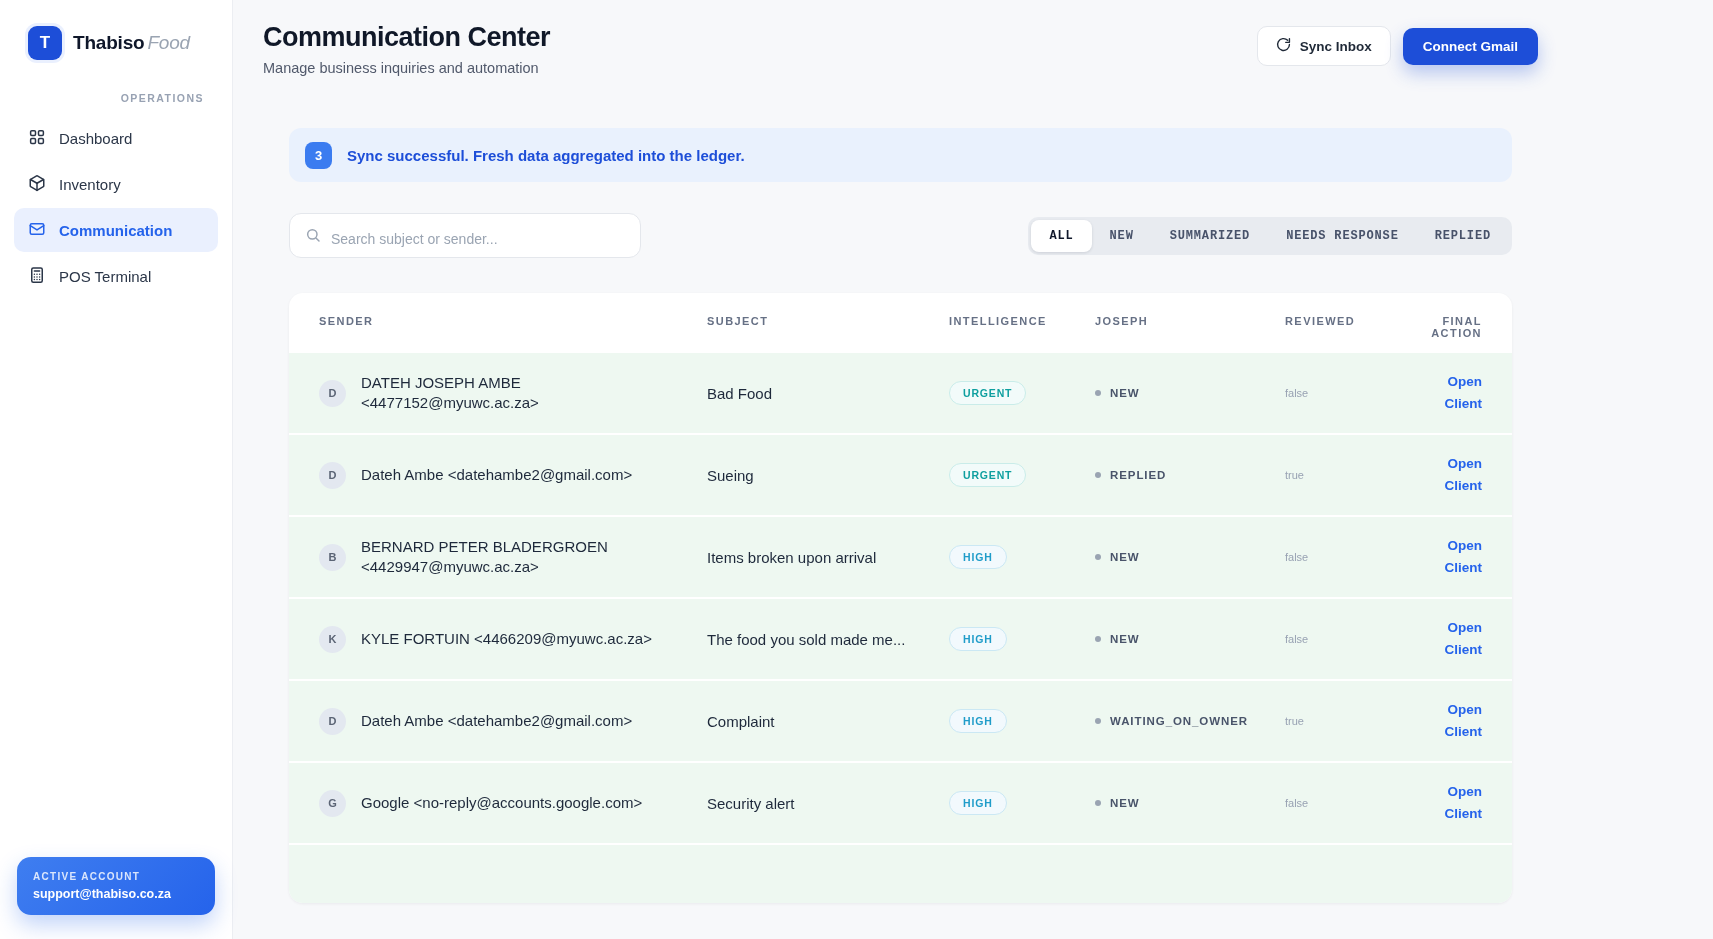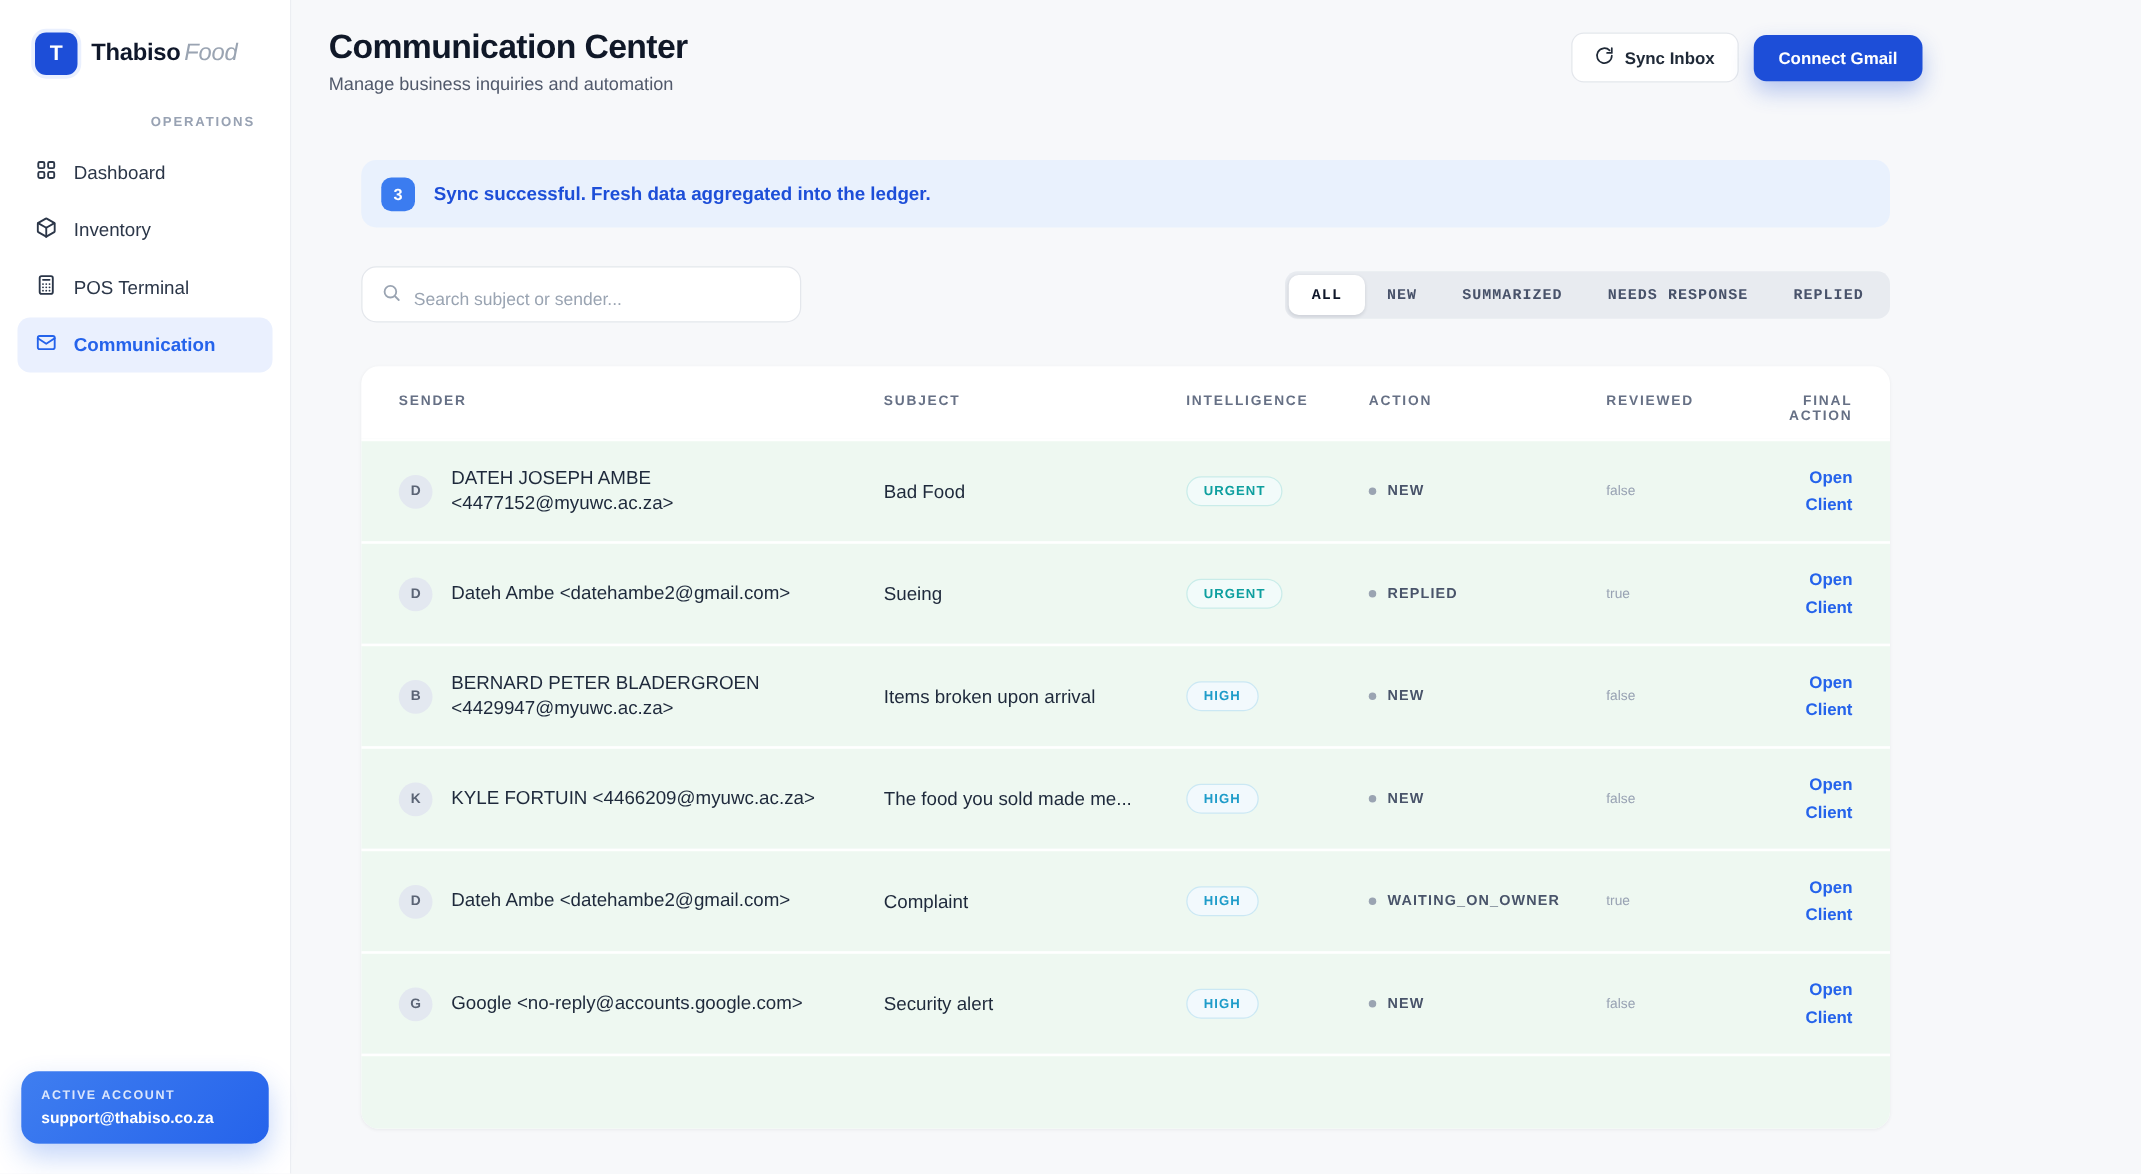--- a/index.html
+++ b/index.html
@@ -148,48 +148,48 @@
     </div>
     <div class="nav-item">
       <span>
         <svg width="18" height="18" viewBox="0 0 24 24" fill="none" stroke="currentColor" stroke-width="2" stroke-linecap="round" stroke-linejoin="round">
             <path d="M21 16V8a1 1 0 0 0-.5-.87l-8-4.6a1 1 0 0 0-1 0l-8 4.6A1 1 0 0 0 3 8v8a1 1 0 0 0 .5.87l8 4.6a1 1 0 0 0 1 0l8-4.6A1 1 0 0 0 21 16z"></path>
             <path d="M3.3 7.3L12 12.3l8.7-5"></path>
             <path d="M12 22V12.3"></path>
           </svg>
       </span>
       <span>Inventory</span>
+    </div>
+    <div class="nav-item active">
+      <span>
+        <svg width="18" height="18" viewBox="0 0 24 24" fill="none" stroke="currentColor" stroke-width="2" stroke-linecap="round" stroke-linejoin="round">
+            <rect x="3" y="5" width="18" height="14" rx="2"></rect>
+            <path d="M3 7.5l9 5.8 9-5.8"></path>
+          </svg>
+      </span>
+      <span>Communication</span>
     </div>
     <div class="nav-item">
       <span>
         <svg width="18" height="18" viewBox="0 0 24 24" fill="none" stroke="currentColor" stroke-width="2" stroke-linecap="round">
             <rect x="5" y="2.5" width="14" height="19" rx="2"></rect>
             <line x1="8.5" y1="6.5" x2="15.5" y2="6.5"></line>
             <line x1="8.5" y1="11" x2="8.5" y2="11.01"></line>
             <line x1="12" y1="11" x2="12" y2="11.01"></line>
             <line x1="15.5" y1="11" x2="15.5" y2="11.01"></line>
             <line x1="8.5" y1="14.5" x2="8.5" y2="14.51"></line>
             <line x1="12" y1="14.5" x2="12" y2="14.51"></line>
             <line x1="15.5" y1="14.5" x2="15.5" y2="14.51"></line>
             <line x1="8.5" y1="18" x2="8.5" y2="18.01"></line>
             <line x1="12" y1="18" x2="12" y2="18.01"></line>
             <line x1="15.5" y1="18" x2="15.5" y2="18.01"></line>
           </svg>
       </span>
       <span>POS Terminal</span>
     </div>
-    <div class="nav-item active">
-      <span>
-        <svg width="18" height="18" viewBox="0 0 24 24" fill="none" stroke="currentColor" stroke-width="2" stroke-linecap="round" stroke-linejoin="round">
-            <rect x="3" y="5" width="18" height="14" rx="2"></rect>
-            <path d="M3 7.5l9 5.8 9-5.8"></path>
-          </svg>
-      </span>
-      <span>Communication</span>
-    </div>
   </nav>
 
   <div class="account-card">
     <div class="account-label">ACTIVE ACCOUNT</div>
     <div class="account-email">support@thabiso.co.za</div>
   </div>
 </aside>
 
 <main class="main">
   <div class="header-row">
@@ -239,21 +239,21 @@
 
   <div class="tab">REPLIED</div>
 </div>
     </div>
 
     <div class="table-card">
       <div class="tgrid thead">
         <div class="th">SENDER</div>
         <div class="th">SUBJECT</div>
         <div class="th">INTELLIGENCE</div>
-        <div class="th">ACTION</div>
+        <div class="th">JOSEPH</div>
         <div class="th">REVIEWED</div>
         <div class="th right">FINAL ACTION</div>
       </div>
       <div>
   <div class="tgrid table-row">
     <div class="sender-cell">
       <span class="avatar">D</span>
       <span class="sender-name">DATEH JOSEPH AMBE &lt;4477152@myuwc.ac.za&gt;</span>
     </div>
     <div class="subject-cell">Bad Food</div>

